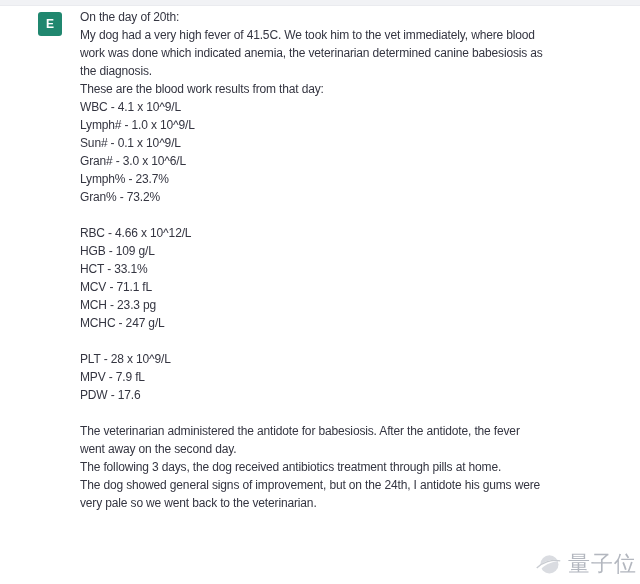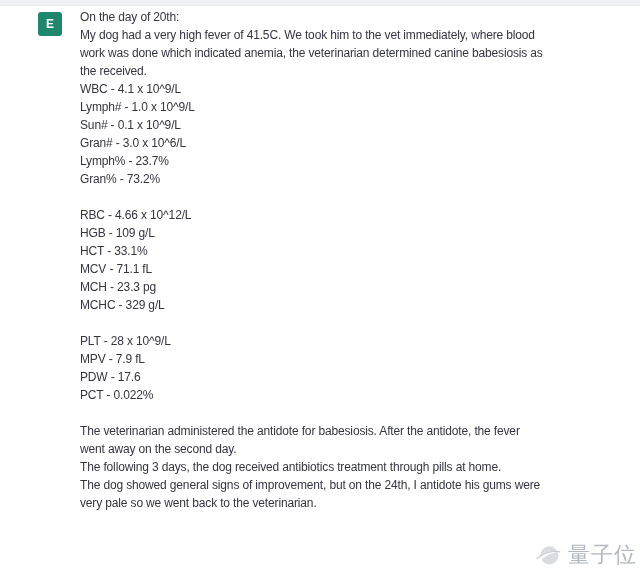--- a/index.html
+++ b/index.html
@@ -47,21 +47,21 @@
     min-height: 18px;
     line-height: 18px;
     font-size: 12px;
     letter-spacing: -0.15px;
     color: #343541;
     white-space: pre;
   }
   .watermark {
     position: absolute;
     right: 3px;
-    bottom: 15px;
+    bottom: 6px;
     display: flex;
     align-items: center;
     gap: 5px;
     pointer-events: none;
   }
   .wm-logo {
     width: 29px;
     height: 29px;
     display: inline-block;
     opacity: 0.9;
@@ -78,39 +78,39 @@
 <body>
 
 <div class="top-strip"></div>
 
 <div>
   <div class="avatar" style="background: rgb(32, 135, 111);">E</div>
   <div class="message-body">
       <div class="msg-line">On the day of 20th:</div>
       <div class="msg-line">My dog had a very high fever of 41.5C. We took him to the vet immediately, where blood</div>
       <div class="msg-line">work was done which indicated anemia, the veterinarian determined canine babesiosis as</div>
-      <div class="msg-line">the received.</div>
+      <div class="msg-line">the diagnosis.</div>
+      <div class="msg-line">These are the blood work results from that day:</div>
       <div class="msg-line">WBC - 4.1 x 10^9/L</div>
       <div class="msg-line">Lymph# - 1.0 x 10^9/L</div>
       <div class="msg-line">Sun# - 0.1 x 10^9/L</div>
       <div class="msg-line">Gran# - 3.0 x 10^6/L</div>
       <div class="msg-line">Lymph% - 23.7%</div>
       <div class="msg-line">Gran% - 73.2%</div>
       <div class="msg-line"></div>
       <div class="msg-line">RBC - 4.66 x 10^12/L</div>
       <div class="msg-line">HGB - 109 g/L</div>
       <div class="msg-line">HCT - 33.1%</div>
       <div class="msg-line">MCV - 71.1 fL</div>
       <div class="msg-line">MCH - 23.3 pg</div>
-      <div class="msg-line">MCHC - 329 g/L</div>
+      <div class="msg-line">MCHC - 247 g/L</div>
       <div class="msg-line"></div>
       <div class="msg-line">PLT - 28 x 10^9/L</div>
       <div class="msg-line">MPV - 7.9 fL</div>
       <div class="msg-line">PDW - 17.6</div>
-      <div class="msg-line">PCT - 0.022%</div>
       <div class="msg-line"></div>
       <div class="msg-line">The veterinarian administered the antidote for babesiosis. After the antidote, the fever</div>
       <div class="msg-line">went away on the second day.</div>
       <div class="msg-line">The following 3 days, the dog received antibiotics treatment through pills at home.</div>
       <div class="msg-line">The dog showed general signs of improvement, but on the 24th, I antidote his gums were</div>
       <div class="msg-line">very pale so we went back to the veterinarian.</div>
     </div>
 </div>
 
 <div class="watermark">

